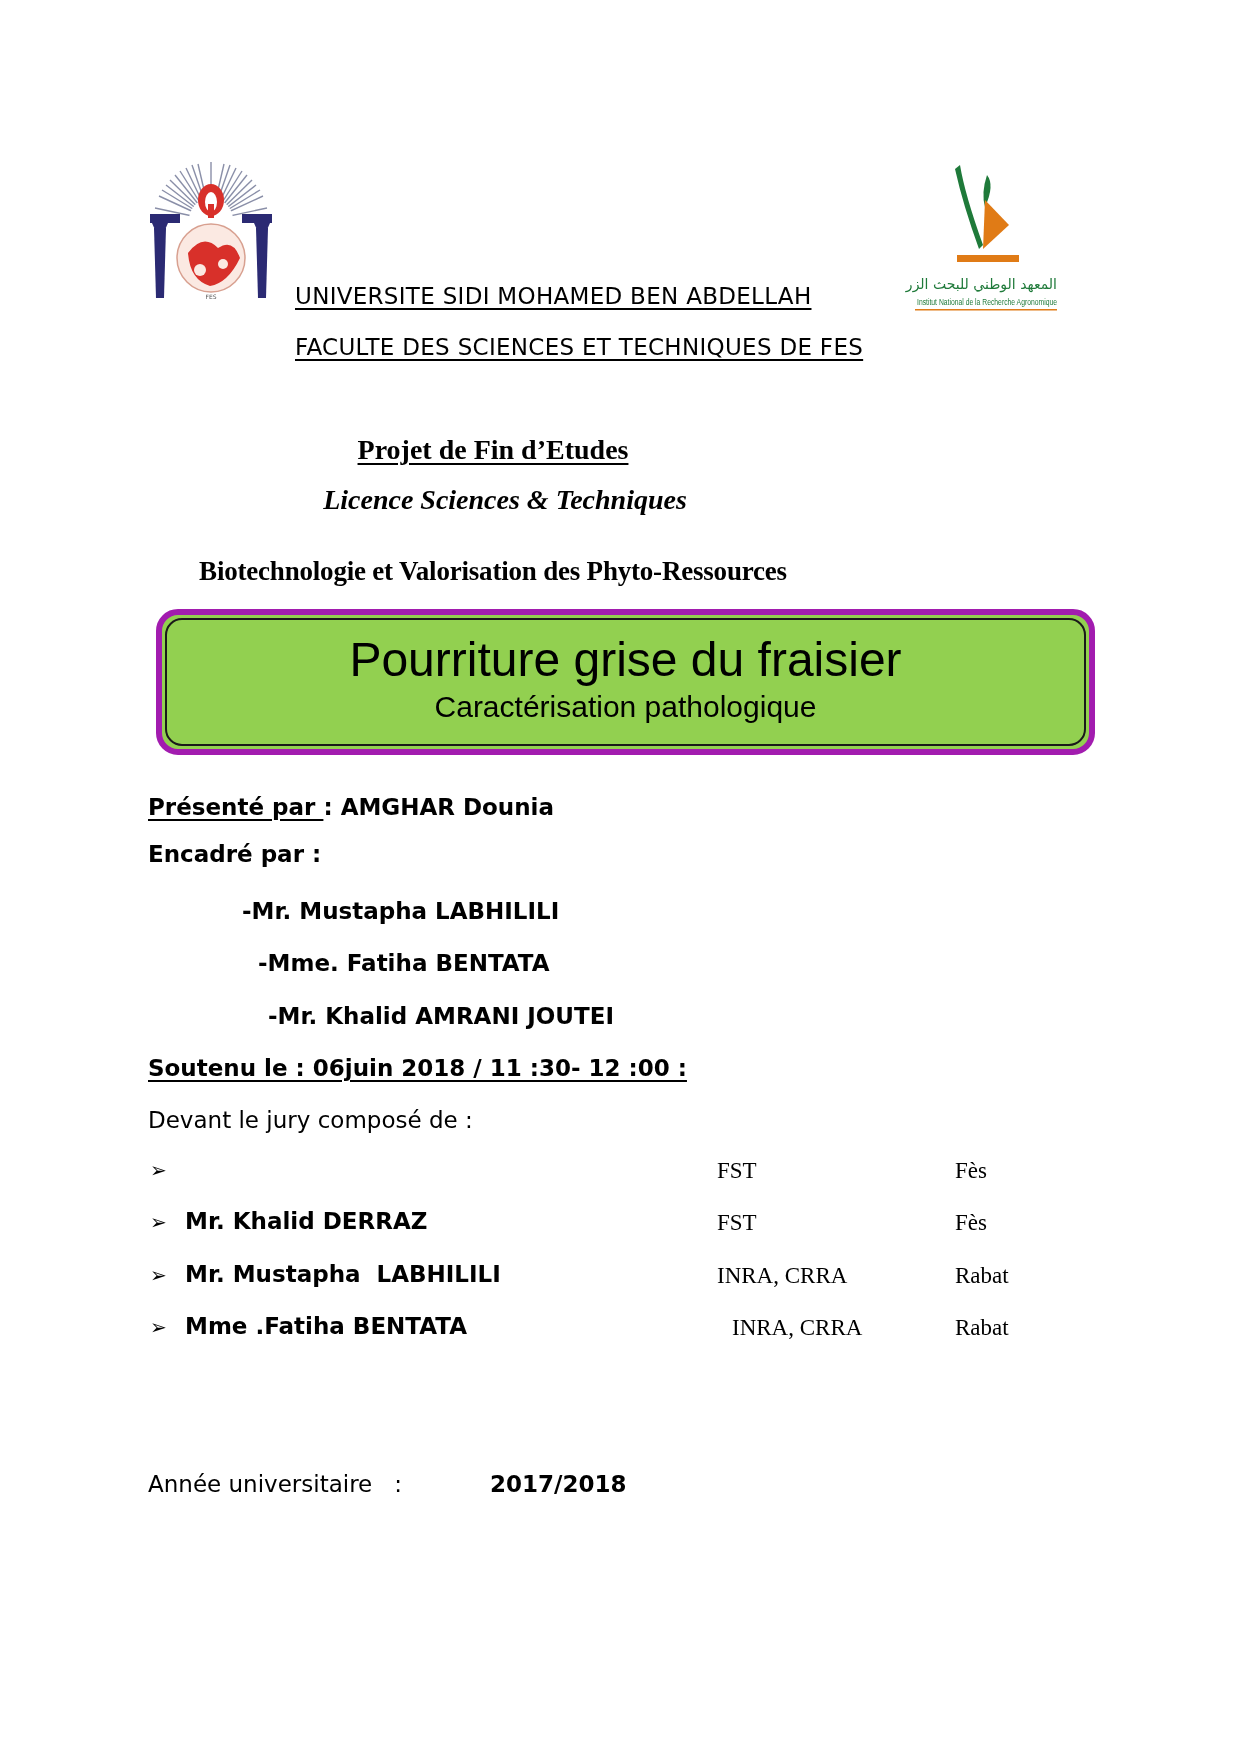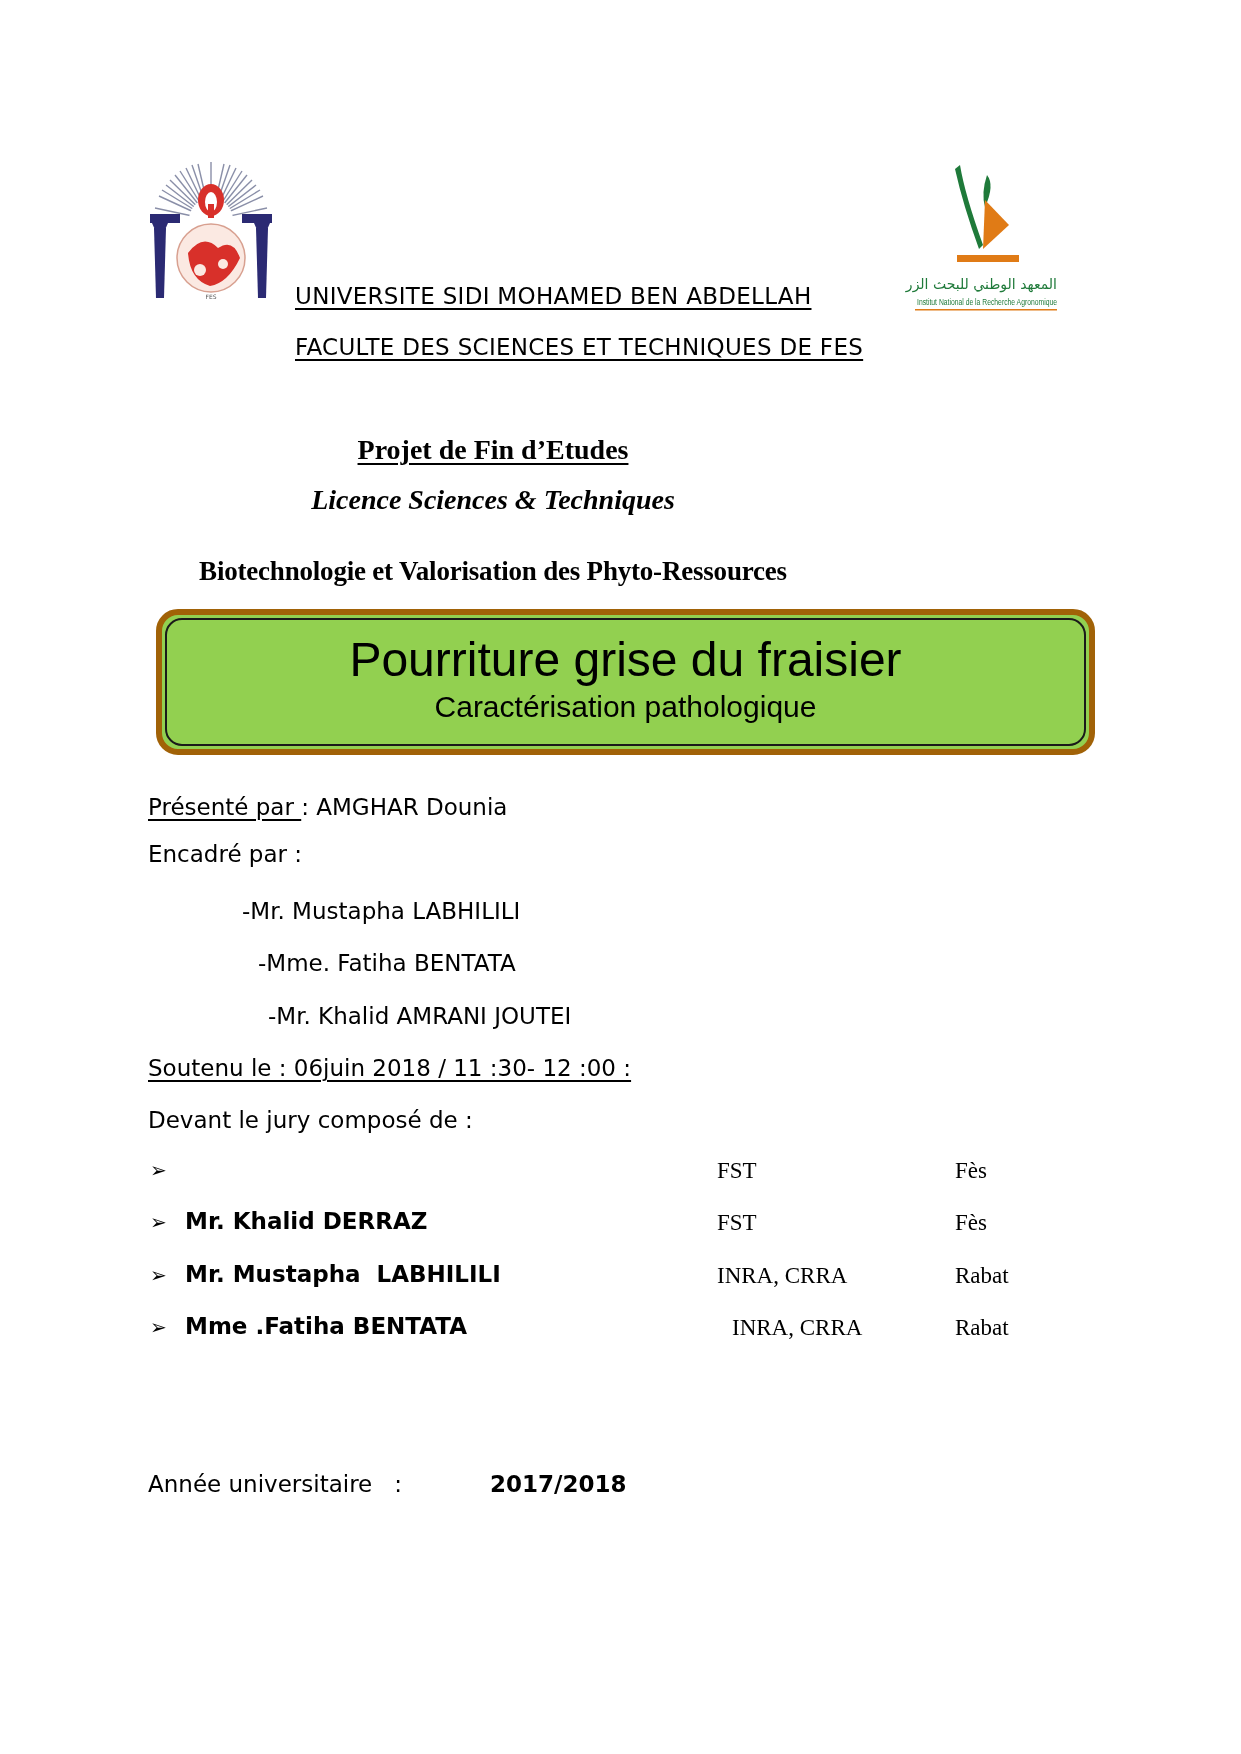--- a/index.html
+++ b/index.html
@@ -15,38 +15,38 @@
     #logo-inra { left: 905px; top: 145px; width: 160px; height: 168px; }
 
     
     .hdr { font-size: 23px; letter-spacing: 0.3px; font-weight: normal; }
     #hdr-univ { left: 295px; top: 283px; }
     #hdr-fac { left: 295px; top: 334px; }
 
     
     .center { left: 0; width: 986px; text-align: center; }
     #pfe { top: 434px; font-size: 28px; font-weight: bold; }
-    #licence { top: 484px; font-size: 28px; font-weight: bold; font-style: italic; }
+    #licence { top: 484px; font-size: 28px; font-weight: bold; font-style: italic; padding-left: 12px; }
     #speciality { top: 556px; font-size: 27px; font-weight: bold; letter-spacing: -0.2px; }
 
     
     #title-box {
       position: absolute; left: 156px; top: 609px; width: 939px; height: 146px;
-      box-sizing: border-box; border: 6px solid #a16207; border-radius: 22px;
+      box-sizing: border-box; border: 6px solid #a21caf; border-radius: 22px;
       background: #92d050;
     }
     #title-box-inner {
       position: absolute; left: 3px; top: 3px; right: 3px; bottom: 3px;
       border: 2px solid #1a1a1a; border-radius: 17px;
     }
     #main-title { position: absolute; left: 0; right: 0; top: 19px; text-align: center; font-size: 48px; line-height: 52px; }
     #sub-title { position: absolute; left: 0; right: 0; top: 75px; text-align: center; font-size: 30px; line-height: 34px; }
 
     
-    .det { font-size: 23px; font-weight: normal; }
+    .det { font-size: 23px; font-weight: bold; }
     .reg { font-weight: normal; }
     #presented { left: 148px; top: 794px; }
     #supervised { left: 148px; top: 841px; }
     #sup-1 { left: 242px; top: 898px; }
     #sup-2 { left: 258px; top: 950px; }
     #sup-3 { left: 268px; top: 1003px; }
     #defense { left: 148px; top: 1055px; }
     #jury-intro { left: 148px; top: 1107px; }
 
     .jury-row { position: absolute; left: 0; width: 1241px; height: 40px; }

